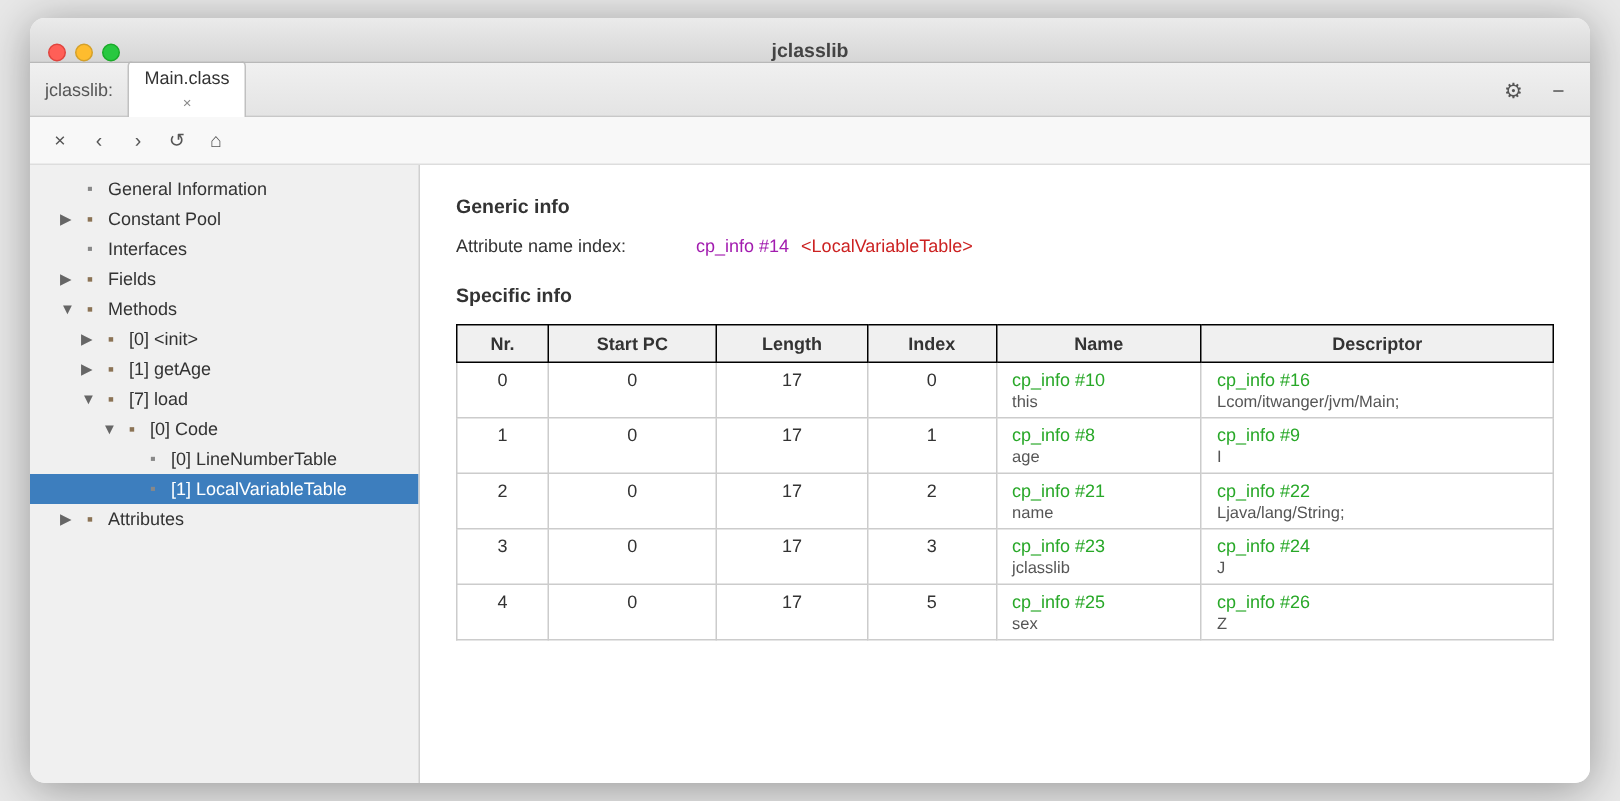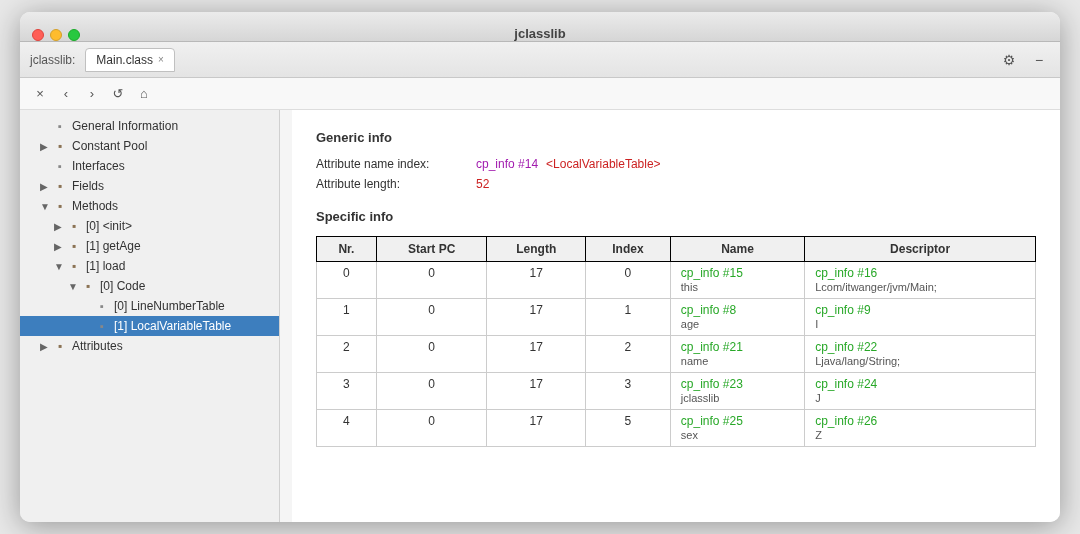--- a/index.html
+++ b/index.html
@@ -66,20 +66,21 @@
       display: flex;
       align-items: center;
       gap: 5px;
       padding: 4px 10px;
       background: #ffffff;
       border: 1px solid #c0c0c0;
       border-radius: 4px 4px 0 0;
       font-size: 12px;
       cursor: pointer;
       color: #333;
+      flex-direction: column;
     }
     .tab-close {
       font-size: 10px;
       color: #888;
       cursor: pointer;
     }
     .toolbar-brand {
       font-size: 12px;
       color: #555;
       margin-right: 6px;
@@ -169,21 +170,20 @@
     .indent1 { padding-left: 20px; }
     .indent2 { padding-left: 34px; }
     .indent3 { padding-left: 48px; }
     .indent4 { padding-left: 62px; }
 
     .detail-panel {
       flex: 1;
       background: #fff;
       overflow-y: auto;
       padding: 20px 24px;
-      margin-left: 12px;
     }
 
     .section-title {
       font-size: 13px;
       font-weight: 600;
       color: #333;
       margin-bottom: 12px;
     }
 
     .info-row {
@@ -301,21 +301,21 @@
 
       <div class="tree-item indent2">
         <span class="arrow">▶</span>
         <span class="icon folder-icon">▪</span>
         <span>[1] getAge</span>
       </div>
 
       <div class="tree-item indent2">
         <span class="arrow">▼</span>
         <span class="icon folder-icon">▪</span>
-        <span>[1] load</span>
+        <span>[7] load</span>
       </div>
 
       <div class="tree-item indent3">
         <span class="arrow">▼</span>
         <span class="icon folder-icon">▪</span>
         <span>[0] Code</span>
       </div>
 
       <div class="tree-item indent4">
         <span class="arrow"></span>
@@ -341,24 +341,20 @@
 
       <div class="section-title">Generic info</div>
 
       <div class="info-row">
         <span class="info-label">Attribute name index:</span>
         <span class="link-green">cp_info #14</span>
         <span style="margin:0 4px;"></span>
         <span class="link-red">&lt;LocalVariableTable&gt;</span>
       </div>
 
-      <div class="info-row">
-        <span class="info-label">Attribute length:</span>
-        <span class="link-red">52</span>
-      </div>
 
       <div class="specific-section">
         <div class="section-title">Specific info</div>
 
         <table class="data-table">
           <thead>
             <tr>
               <th>Nr.</th>
               <th>Start PC</th>
               <th>Length</th>
@@ -367,21 +363,21 @@
               <th>Descriptor</th>
             </tr>
           </thead>
           <tbody id="table-body">
           <tr>
     <td class="center">0</td>
     <td class="center">0</td>
     <td class="center">17</td>
     <td class="center">0</td>
     <td>
-      <span class="td-link">cp_info #15</span>
+      <span class="td-link">cp_info #10</span>
       <span class="sub">this</span>
     </td>
     <td>
       <span class="td-link">cp_info #16</span>
       <span class="sub">Lcom/itwanger/jvm/Main;</span>
     </td>
   </tr>
               <tr>
     <td class="center">1</td>
     <td class="center">0</td>

